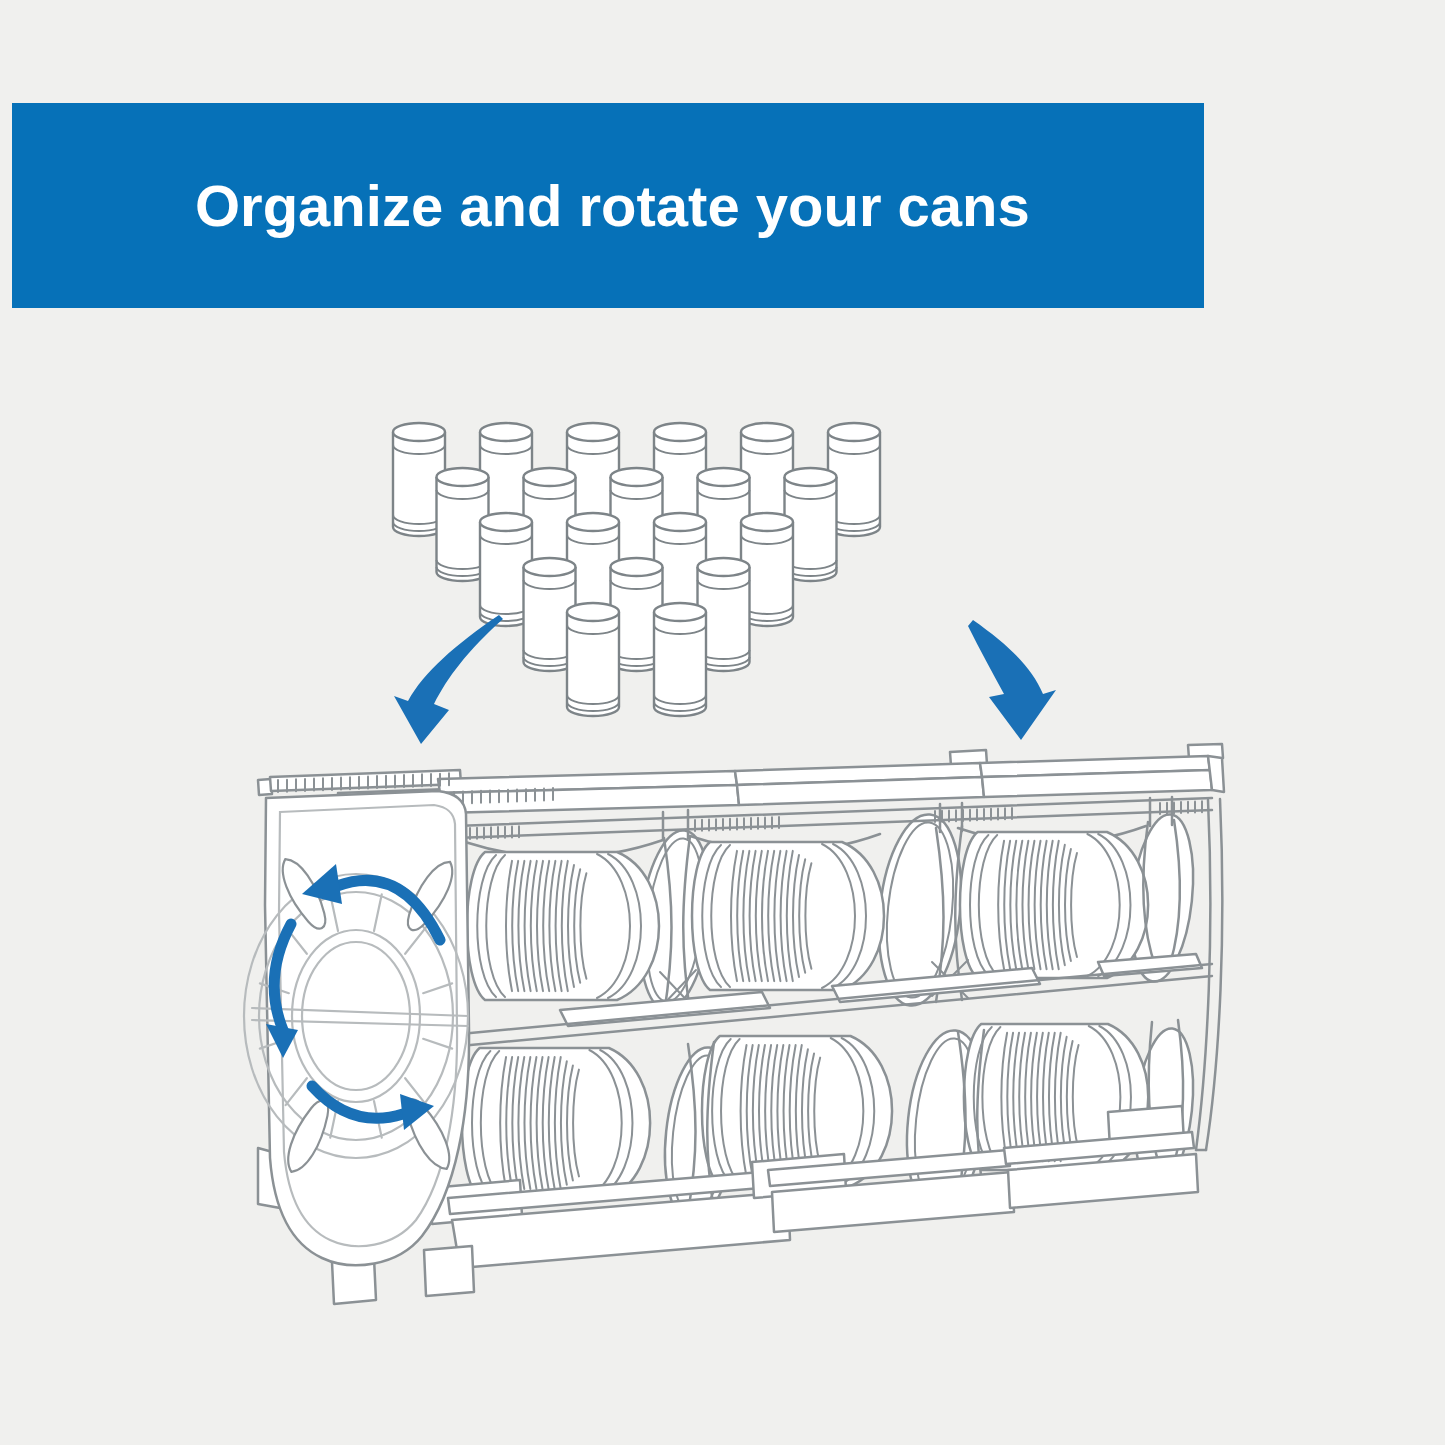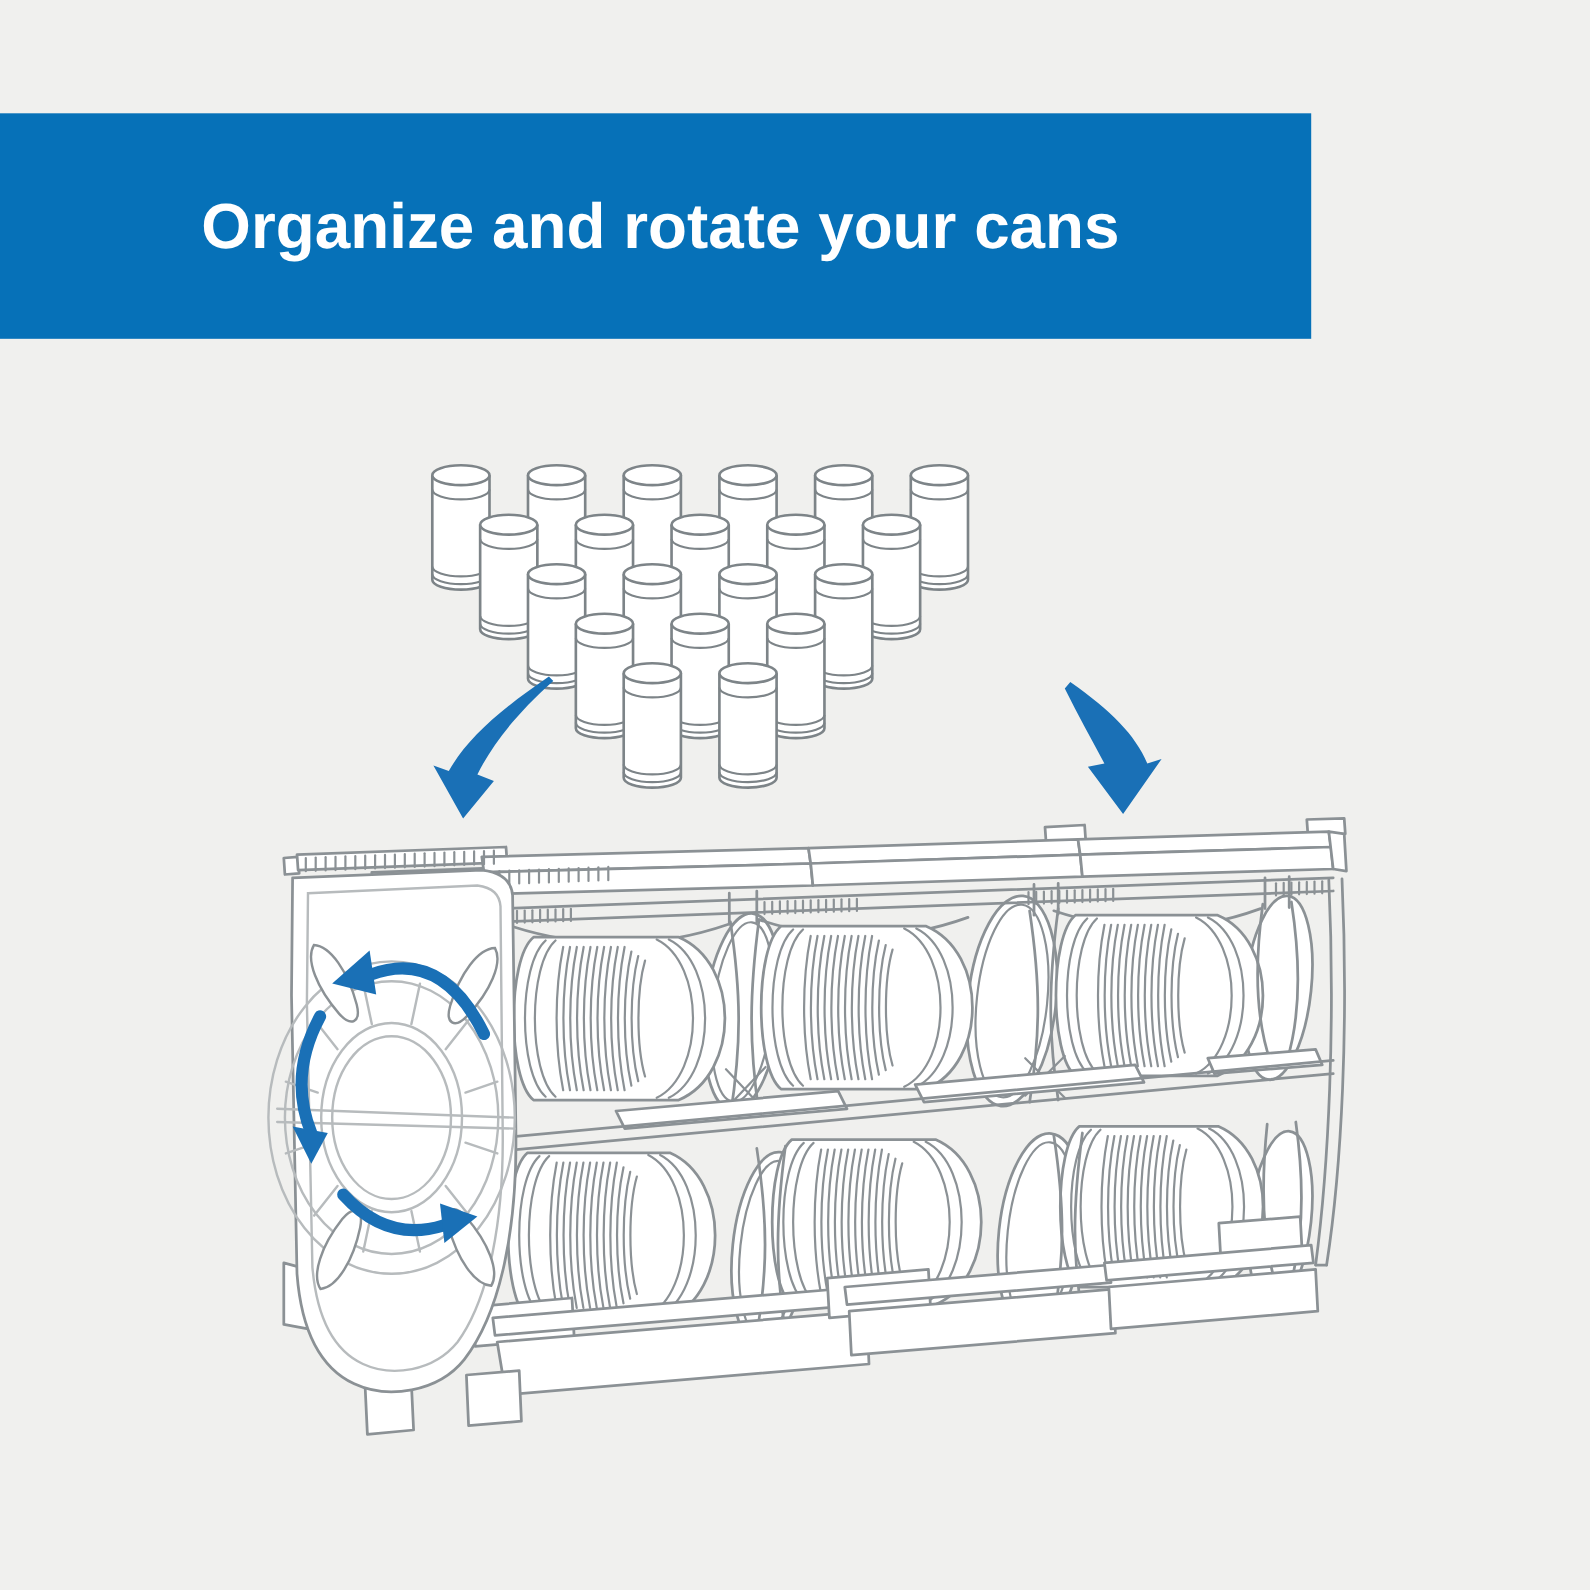--- a/index.html
+++ b/index.html
@@ -1,18 +1,18 @@
 <!DOCTYPE html>
 <html style="--ln-main: #8b9195; --ln-light: #b7bbbd; --can-line: #7d8488; --blue: #1a70b6;"><head>
 <meta charset="utf-8">
 <style>
   html,body{margin:0;padding:0;}
   body{font-family:"Liberation Sans", sans-serif;}
   #canvas{position:relative;width:1445px;height:1445px;overflow:hidden;}
-  #banner{position:absolute;left:0;top:103px;width:1192px;height:205px;
+  #banner{position:absolute;left:12px;top:103px;width:1192px;height:205px;
           display:flex;align-items:center;}
   #banner h1{margin:0;padding-left:183px;font-size:58px;font-weight:bold;
              letter-spacing:0px;color:#ffffff;white-space:nowrap;}
   #art{position:absolute;left:0;top:0;}
   
   .m  {stroke:var(--ln-main);fill:none;stroke-width:2.5;stroke-linecap:round;stroke-linejoin:round;}
   .mf {stroke:var(--ln-main);fill:#ffffff;stroke-width:2.5;stroke-linejoin:round;}
   .mt {stroke:var(--ln-main);fill:none;stroke-width:2;stroke-linecap:round;}
   .l  {stroke:var(--ln-light);fill:none;stroke-width:2.2;stroke-linecap:round;}
   .slot{stroke:var(--ln-main);fill:#ffffff;stroke-width:2.2;}

